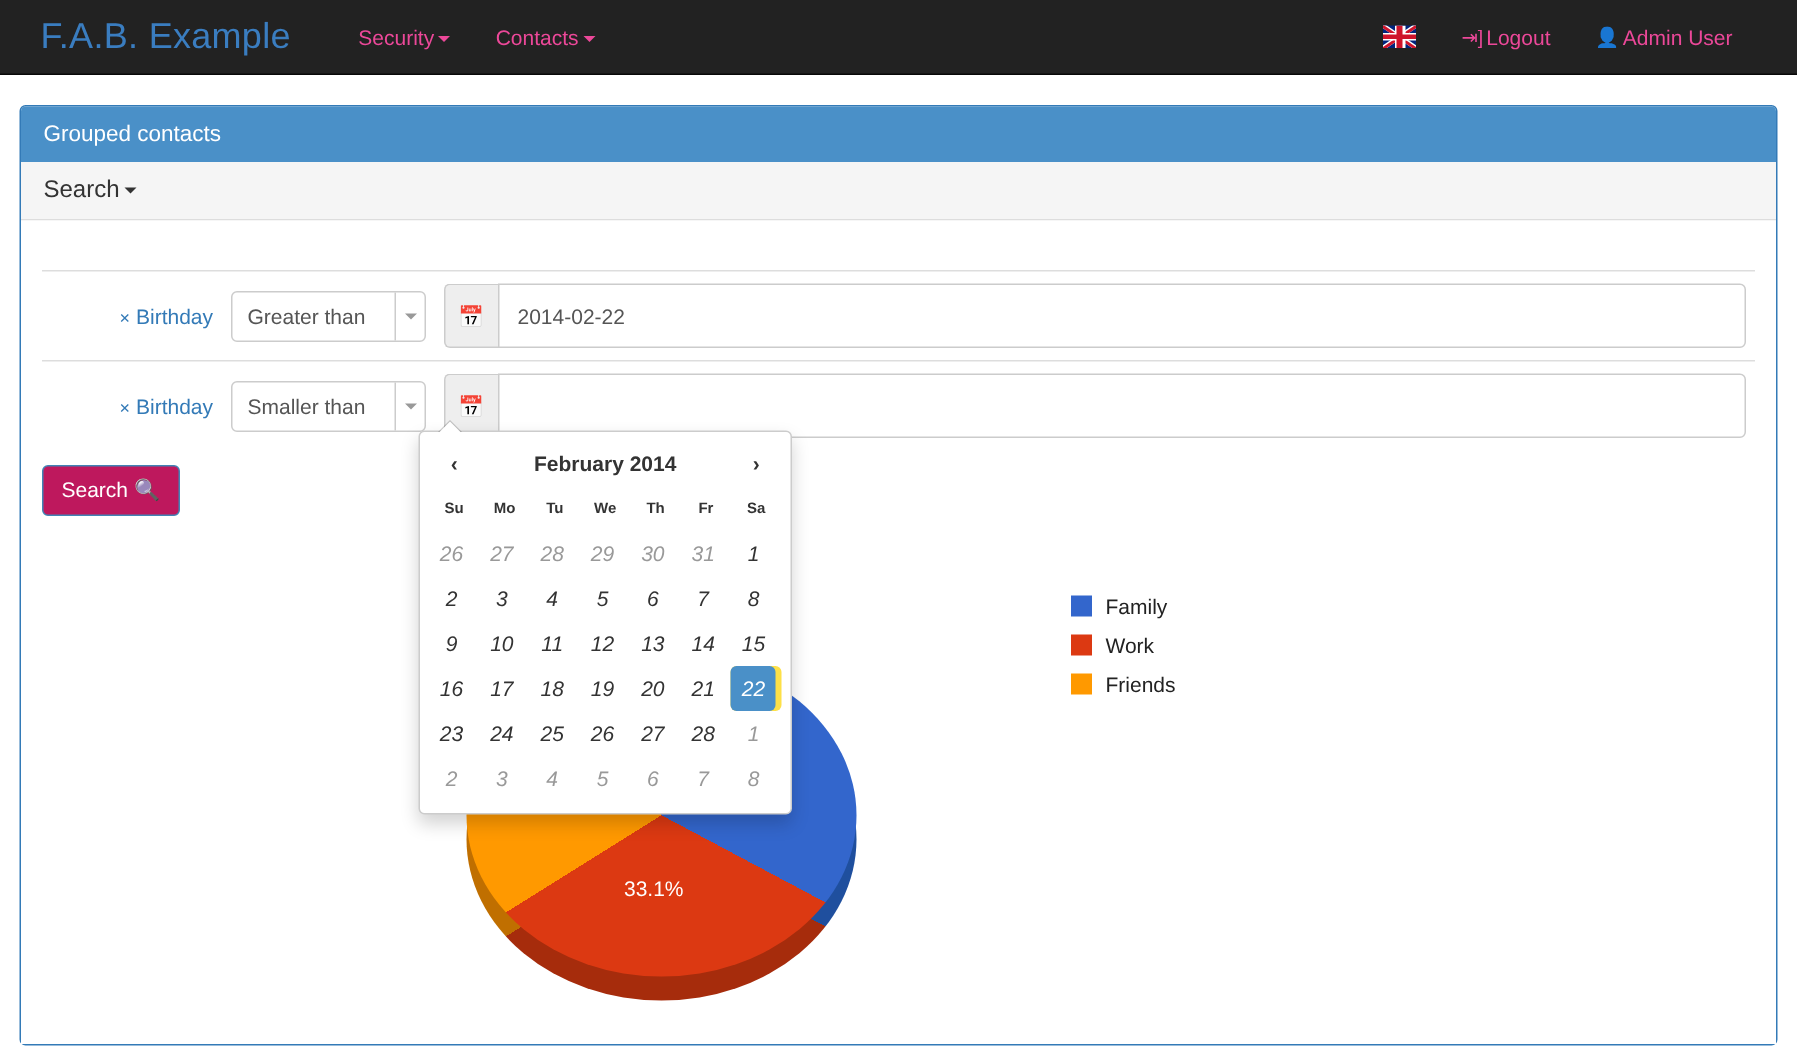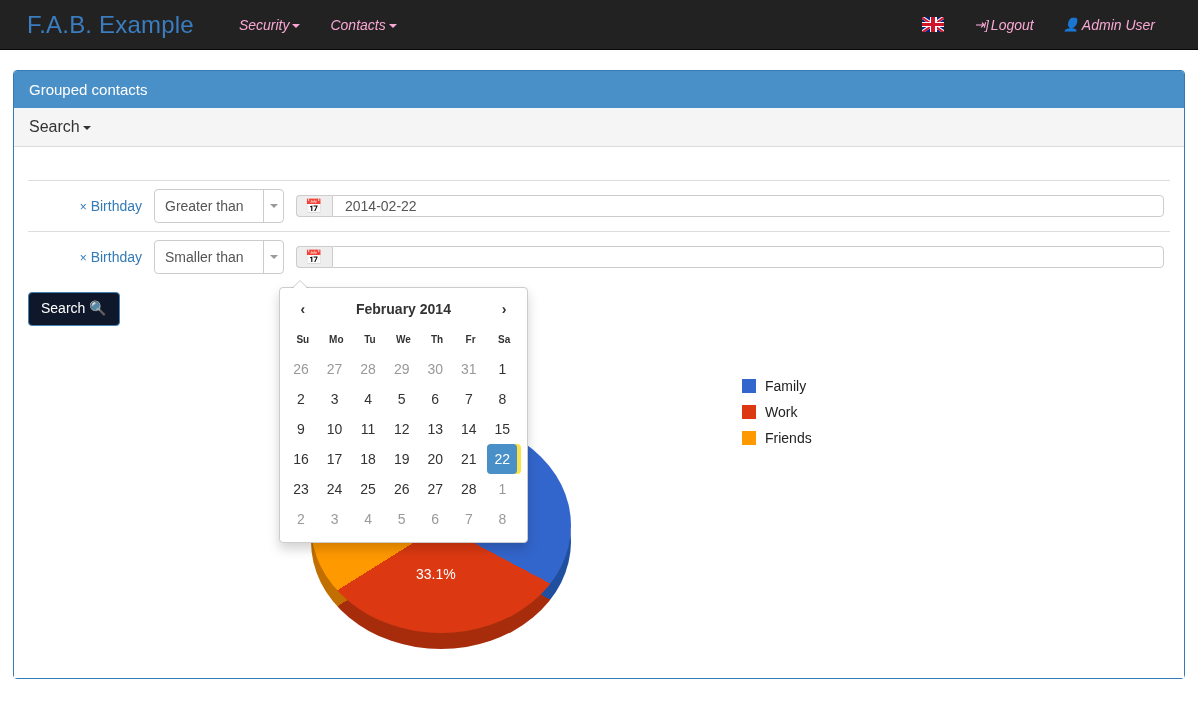--- a/index.html
+++ b/index.html
@@ -23,23 +23,23 @@
   }
   .brand {
     color: #3a7dc0;
     font-size: 24px;
     margin-left: 27px;
     letter-spacing: 0.2px;
     white-space: nowrap;
   }
   .nav-items { display: flex; align-items: center; margin-left: 30px; }
   .nav-item {
-    color: #f9a8d4; font-size: 14px;
+    color: #ec4899; font-size: 14px;
     padding: 0 15px; line-height: 50px;
-    white-space: nowrap; cursor: pointer; font-style: italic;
+    white-space: nowrap; cursor: pointer;
   }
   .caret {
     display: inline-block; width: 0; height: 0;
     margin-left: 3px; vertical-align: middle;
     border-left: 4px solid transparent;
     border-right: 4px solid transparent;
     border-top: 4px solid currentColor;
   }
   .nav-right {
     margin-left: auto; display: flex; align-items: center;
@@ -109,21 +109,21 @@
     cursor: pointer;
     white-space: nowrap;
     line-height: 1.4;
   }
   .btn-default {
     background: #ffffff;
     border: 1px solid #cccccc;
     color: #333333;
   }
   .btn-primary {
-    background: #0f172a;
+    background: #be185d;
     border: 1px solid #4183b5;
     color: #ffffff;
   }
   .btn-row { margin-bottom: 9px; }
 
   table.filters { width: 100%; border-collapse: collapse; margin-top: 20px; }
   table.filters td {
     border-top: 1px solid #dddddd;
     padding: 8px 6px;
     vertical-align: middle;
@@ -161,21 +161,21 @@
     border-right: 0;
     border-top-left-radius: 4px;
     border-bottom-left-radius: 4px;
     display: flex; align-items: center; justify-content: center;
     color: #555555; font-size: 14px;
     cursor: pointer;
     position: relative;
   }
   .input-group .ctrl {
     flex: 1;
-    height: 22px;
+    height: 43px;
     border: 1px solid #cccccc;
     border-top-right-radius: 4px;
     border-bottom-right-radius: 4px;
     padding: 6px 12px;
     font-size: 14px;
     font-family: "Liberation Sans", sans-serif;
     color: #555555;
     outline: none;
     background: #ffffff;
   }
@@ -240,21 +240,21 @@
     position: absolute;
     color: #ffffff; font-size: 14px;
     white-space: nowrap;
   }
   .lbl-a { left: 157px; top: 47px; }
   .lbl-b { left: 105px; top: 148px; }
   .lbl-c { left: 38px; top: 48px; }
 
   .legend {
     position: absolute;
-    left: 728px; top: 30px;
+    left: 700px; top: 30px;
   }
   .legend-row { display: flex; align-items: center; margin-bottom: 10px; }
   .legend-swatch { width: 14px; height: 14px; margin-right: 9px; }
   .legend-text { font-size: 14px; color: #222; }
 
   
   .datepicker {
     position: absolute;
     left: 279px; top: 287px;
     width: 249px;
@@ -282,21 +282,21 @@
   .dp-table { width: 100%; border-collapse: collapse; }
   .dp-table th, .dp-table td {
     text-align: center;
     font-size: 14px;
     width: 30px; height: 30px;
     padding: 0;
   }
   .dp-head th { font-weight: bold; color: #333; font-size: 10px; }
   .dp-nav { font-size: 16px; color: #333; cursor: pointer; }
   .dp-switch { font-weight: bold; font-size: 15px; color: #333; }
-  .dp-day { cursor: pointer; color: #333; border-radius: 4px; }
+  .dp-day { cursor: pointer; color: #333; border-radius: 4px; font-style: italic; }
   .dp-day.old, .dp-day.new { color: #999999; }
   .dp-day.active {
     background: #fde047;
     color: #ffffff;
   }
   .dp-cell-inner {
     display: block; width: 30px; height: 30px; line-height: 30px;
     border-radius: 4px;
   }
   .dp-day.active .dp-cell-inner { background: #4a90c8; color: #fff; }

